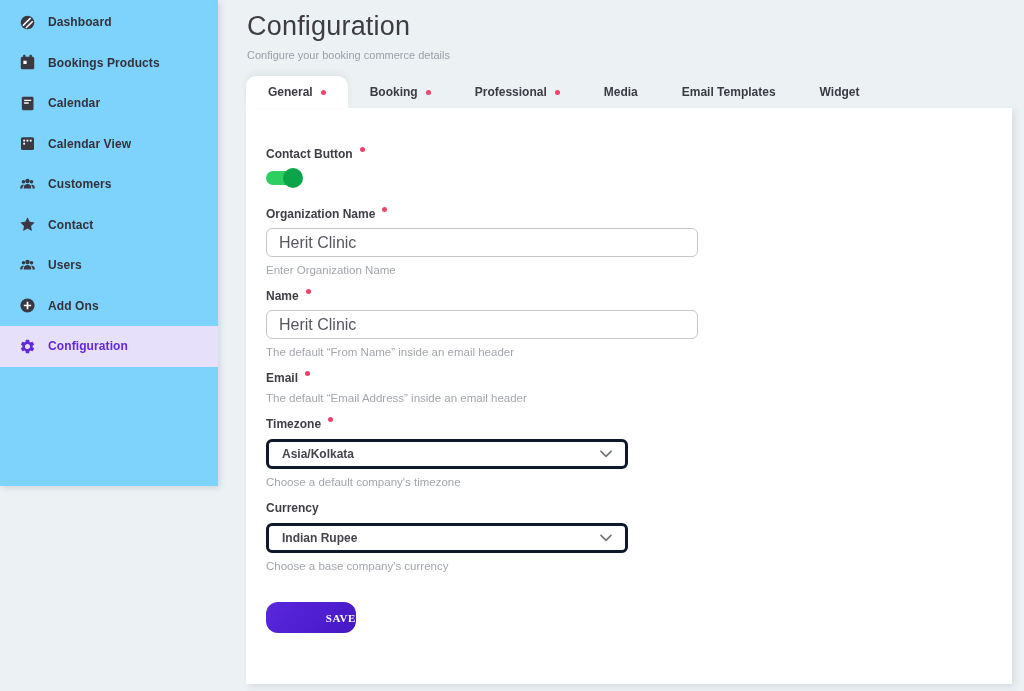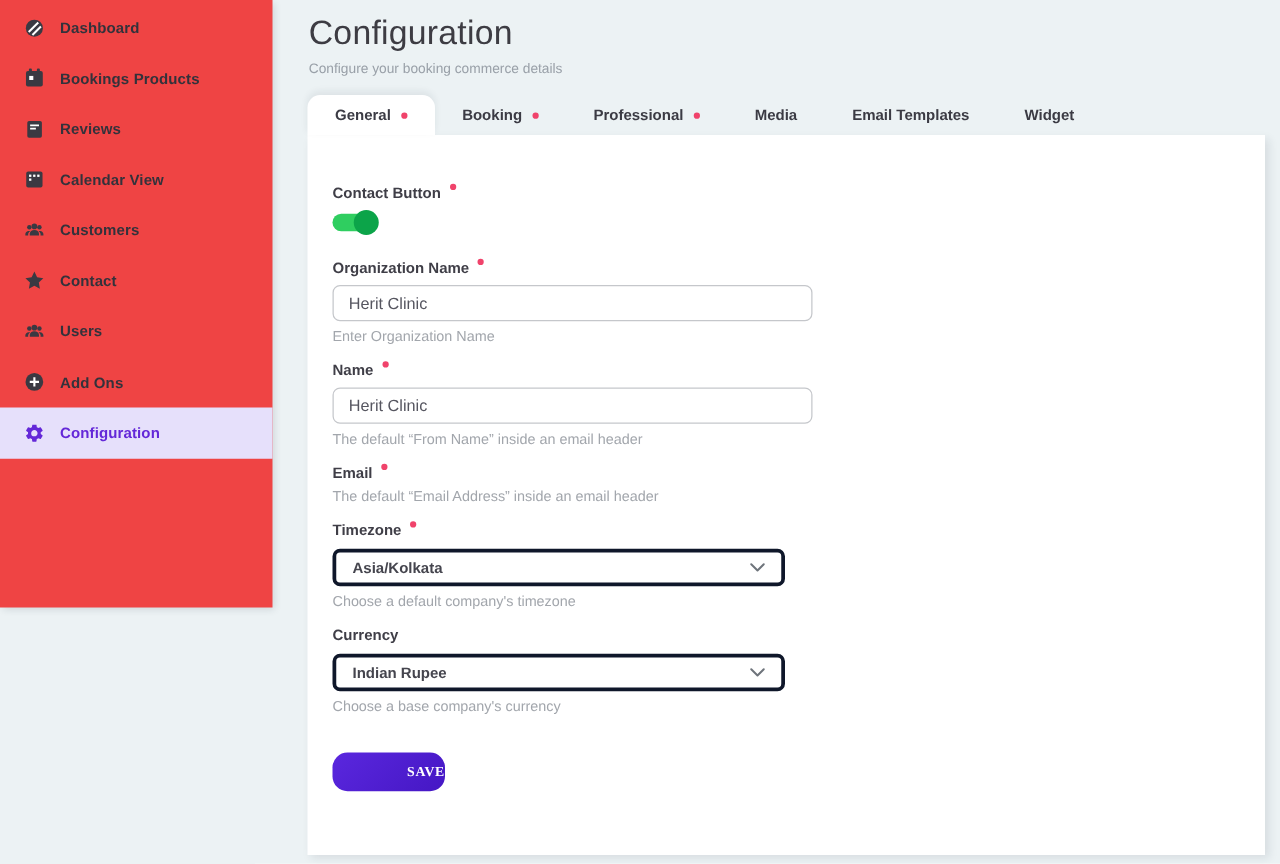--- a/index.html
+++ b/index.html
@@ -17,21 +17,21 @@
   body{
     position:relative;
     background:var(--page-bg);
     font-family:"Liberation Sans","DejaVu Sans",sans-serif;
     overflow:hidden;
     color:#3F3E47;
   }
   
   .sidebar{
     position:absolute;left:0;top:0;width:218px;height:486px;
-    background:#ef4444;
+    background:#7dd3fc;
     box-shadow:2px 2px 6px rgba(30,40,60,.14);
     z-index:2;
   }
   .nav{list-style:none;padding-top:2px;}
   .nav-item{
     height:40.5px;display:flex;align-items:center;
     padding-left:19px;cursor:pointer;
   }
   .nav-item .icon{width:17px;height:17px;display:flex;align-items:center;justify-content:center;color:#3A3942;flex:0 0 17px;}
   .nav-item .icon svg{width:17px;height:17px;display:block;}
@@ -59,23 +59,23 @@
     position:absolute;left:246px;top:108px;width:766px;height:576px;
     background:#fff;
     box-shadow:3px 3px 7px rgba(30,40,60,.10);
   }
   .form{padding:39px 0 0 20px;width:402px;}
   .field{margin-bottom:13px;}
   .field-label{display:flex;align-items:flex-start;font-size:12px;font-weight:bold;color:#3F3E47;}
   .field-label .req-dot{margin-left:7px;}
   .helper{margin-top:7px;font-size:11.5px;color:#A2A6AC;}
   .text-input{
-    display:block;margin-top:7px;width:384px;height:29px;
+    display:block;margin-top:7px;width:432px;height:29px;
     border:1px solid #C5C7CB;border-radius:6px;padding:0 12px;
-    font-size:13px;color:#565660;background:#fff;outline:none;
+    font-size:16px;color:#565660;background:#fff;outline:none;
     font-family:"Liberation Sans","DejaVu Sans",sans-serif;
   }
   .select{
     margin-top:8px;width:362px;height:30px;
     border:3px solid #0f172a;border-radius:6px;padding:0 13px;
     display:flex;align-items:center;justify-content:space-between;
     cursor:pointer;background:#fff;
   }
   .select-value{font-size:12px;font-weight:bold;color:#45454E;}
   .chevron{display:flex;align-items:center;}
@@ -116,21 +116,21 @@
       </span>
       <span class="nav-label">Bookings Products</span>
     </li>
     <li class="nav-item">
       <span class="icon">
         <svg viewBox="0 0 24 24">
             <rect x="4" y="2.5" width="16.5" height="19" rx="2" fill="currentColor"></rect>
             <path d="M7.2 7.6h10M7.2 11.2h6.5" stroke="#fff" stroke-width="2" fill="none"></path>
           </svg>
       </span>
-      <span class="nav-label">Reviews</span>
+      <span class="nav-label">Calendar</span>
     </li>
     <li class="nav-item">
       <span class="icon">
         <svg viewBox="0 0 24 24">
             <rect x="2.8" y="3.2" width="18.4" height="18" rx="2.2" fill="currentColor"></rect>
             <g fill="#fff">
               <rect x="6" y="6.6" width="2.6" height="2.6"></rect>
               <rect x="10.6" y="6.6" width="2.6" height="2.6"></rect>
               <rect x="15.2" y="6.6" width="2.6" height="2.6"></rect>
               <rect x="6" y="11" width="2.6" height="2.6"></rect>

